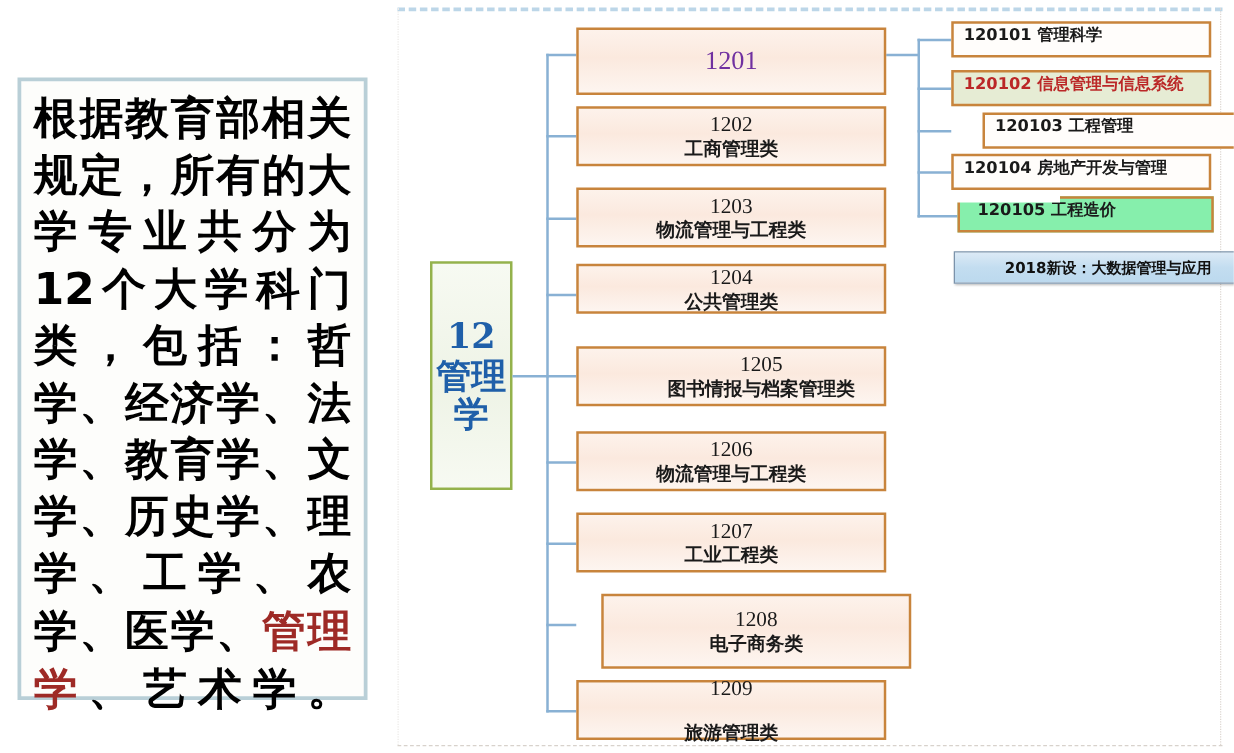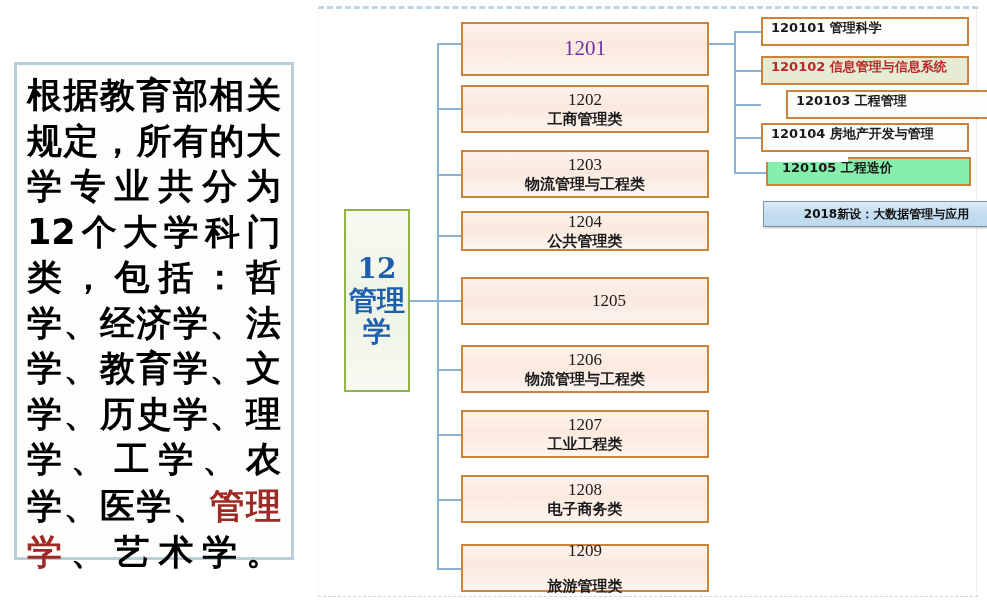--- a/index.html
+++ b/index.html
@@ -242,33 +242,34 @@
   <div class="cat-name">物流管理与工程类</div>
 </div>
 
 <div class="cat-box" id="cat-box-3" style="top:211px; height:40px;">
   <div class="cat-code">1204</div>
   <div class="cat-name">公共管理类</div>
 </div>
 
 <div class="cat-box" id="cat-box-4" style="top:277px; height:48px;padding-left:48px;">
   <div class="cat-code">1205</div>
+  <div class="cat-name">图书情报与档案管理类</div>
 </div>
 
 <div class="cat-box" id="cat-box-5" style="top:345px; height:48px;">
   <div class="cat-code">1206</div>
   <div class="cat-name">物流管理与工程类</div>
 </div>
 
 <div class="cat-box" id="cat-box-6" style="top:410px; height:48px;">
   <div class="cat-code">1207</div>
   <div class="cat-name">工业工程类</div>
 </div>
 
-<div class="cat-box" id="cat-box-7" style="top:475px; height:48px;">
+<div class="cat-box" id="cat-box-7" style="top:475px; height:60px;margin-left:20px;">
   <div class="cat-code">1208</div>
   <div class="cat-name">电子商务类</div>
 </div>
 
 <div class="cat-box" id="cat-box-8" style="top:544px; height:48px;gap:16px;">
   <div class="cat-code">1209</div>
   <div class="cat-name">旅游管理类</div>
 </div>
 
 <div class="sub-box" id="sub-box-0" style="top:17px;">

